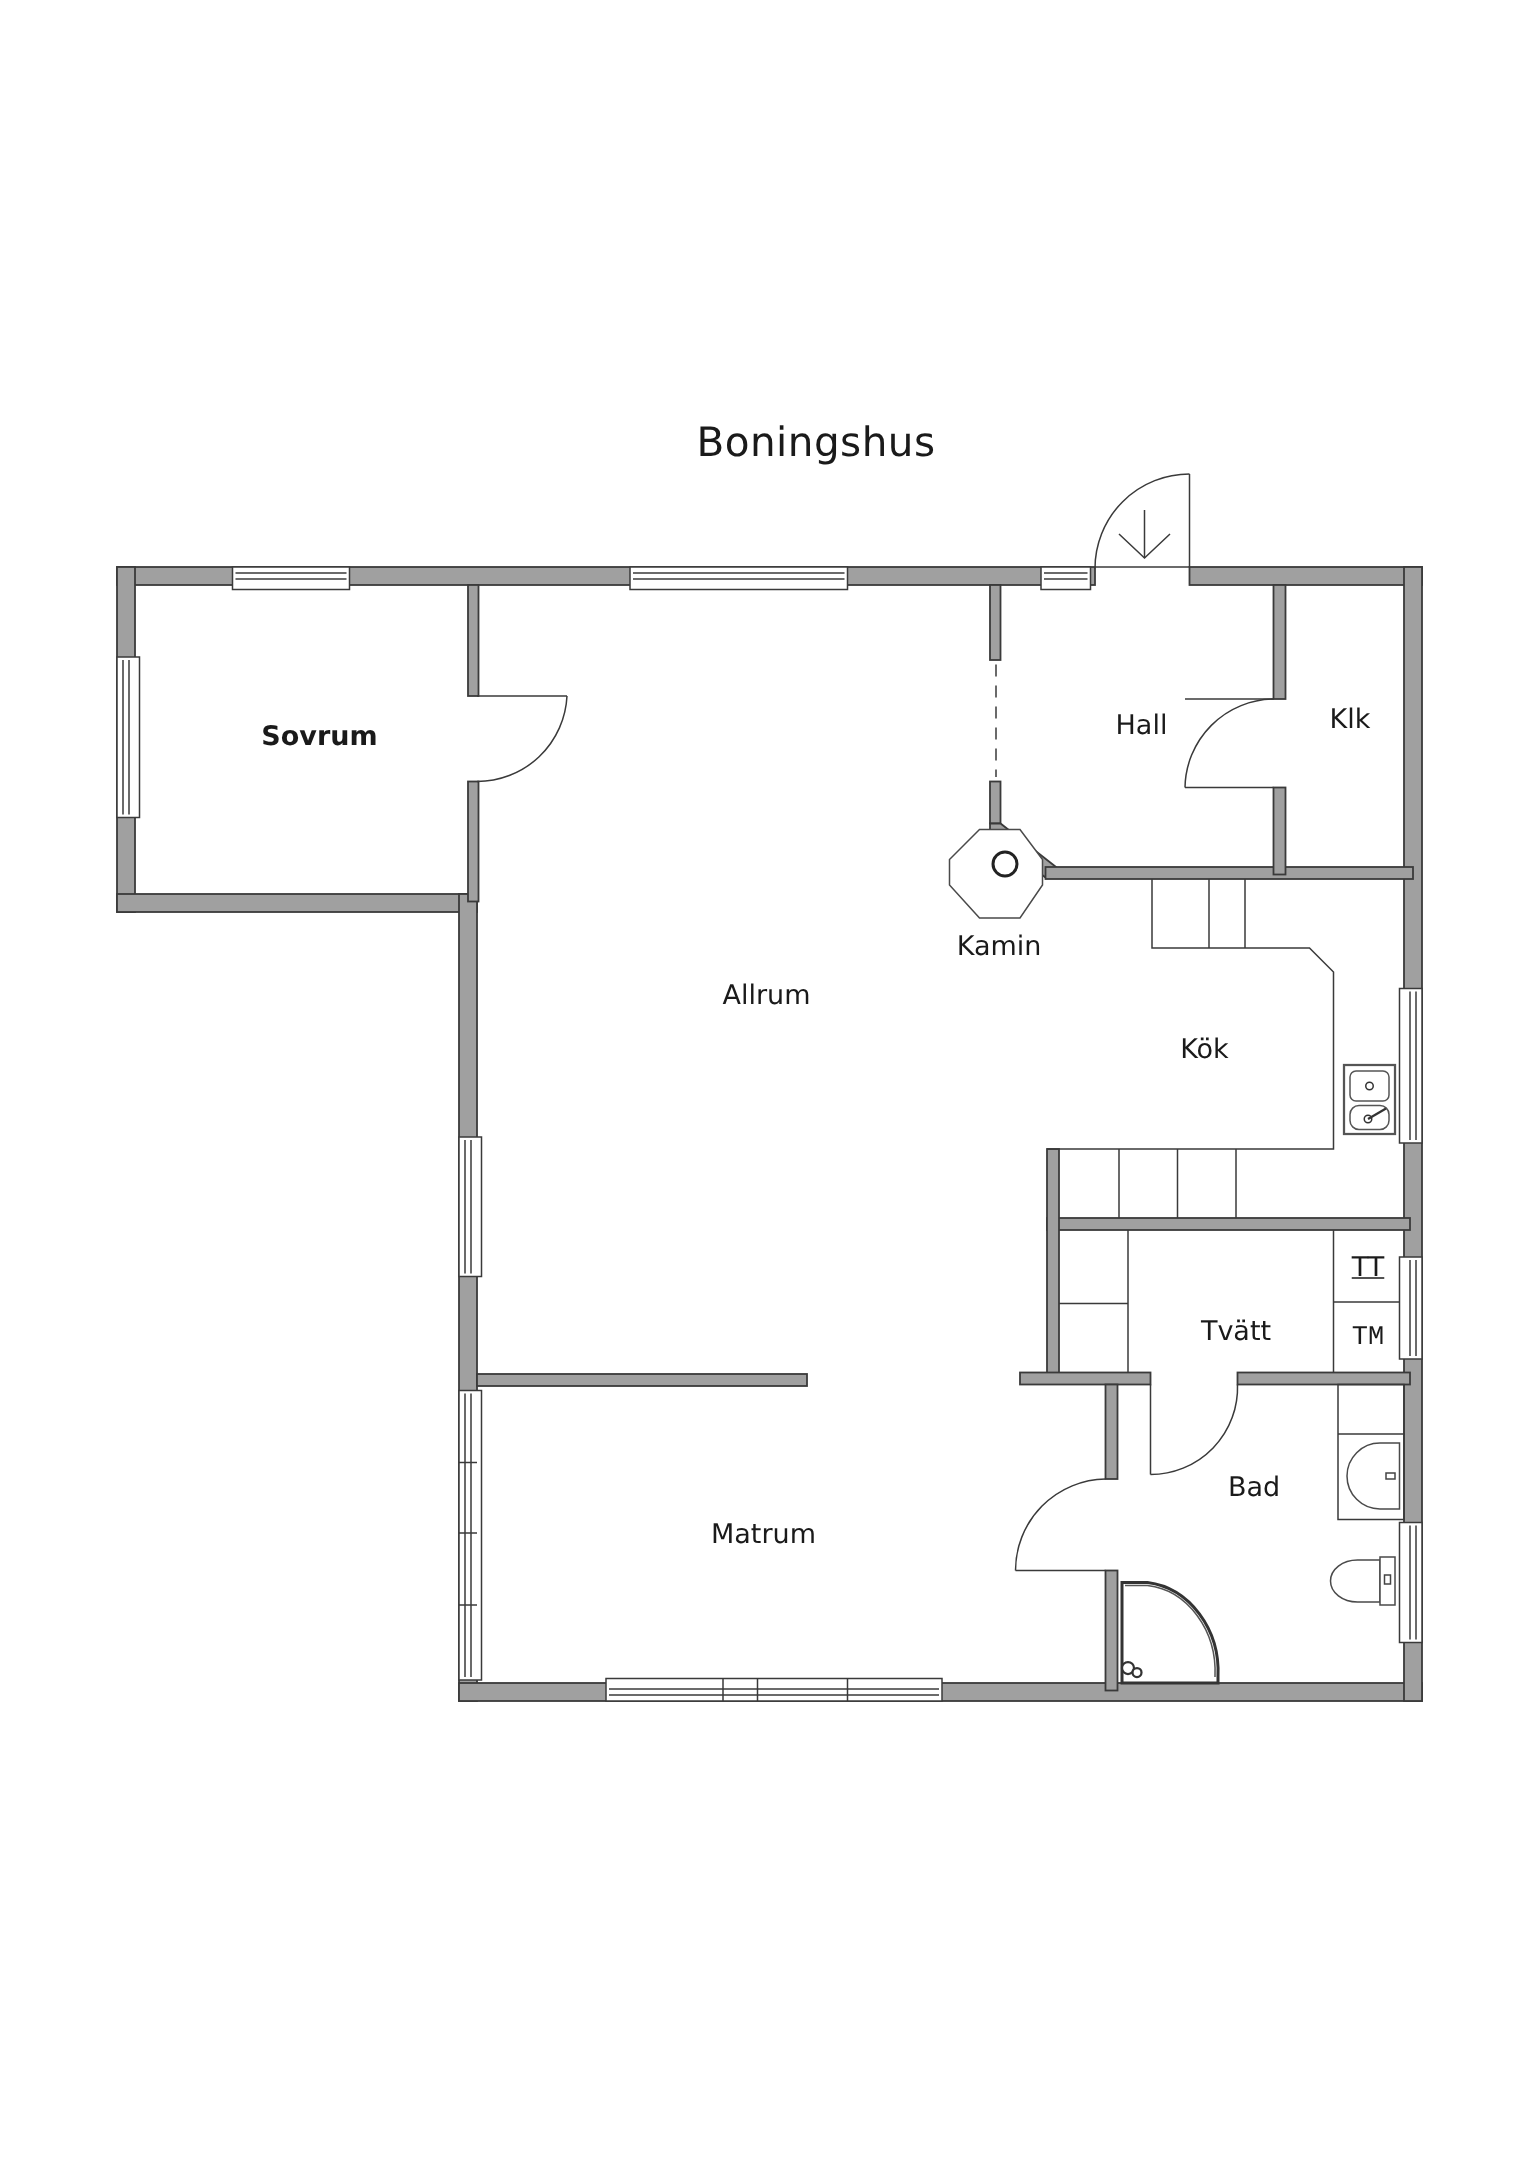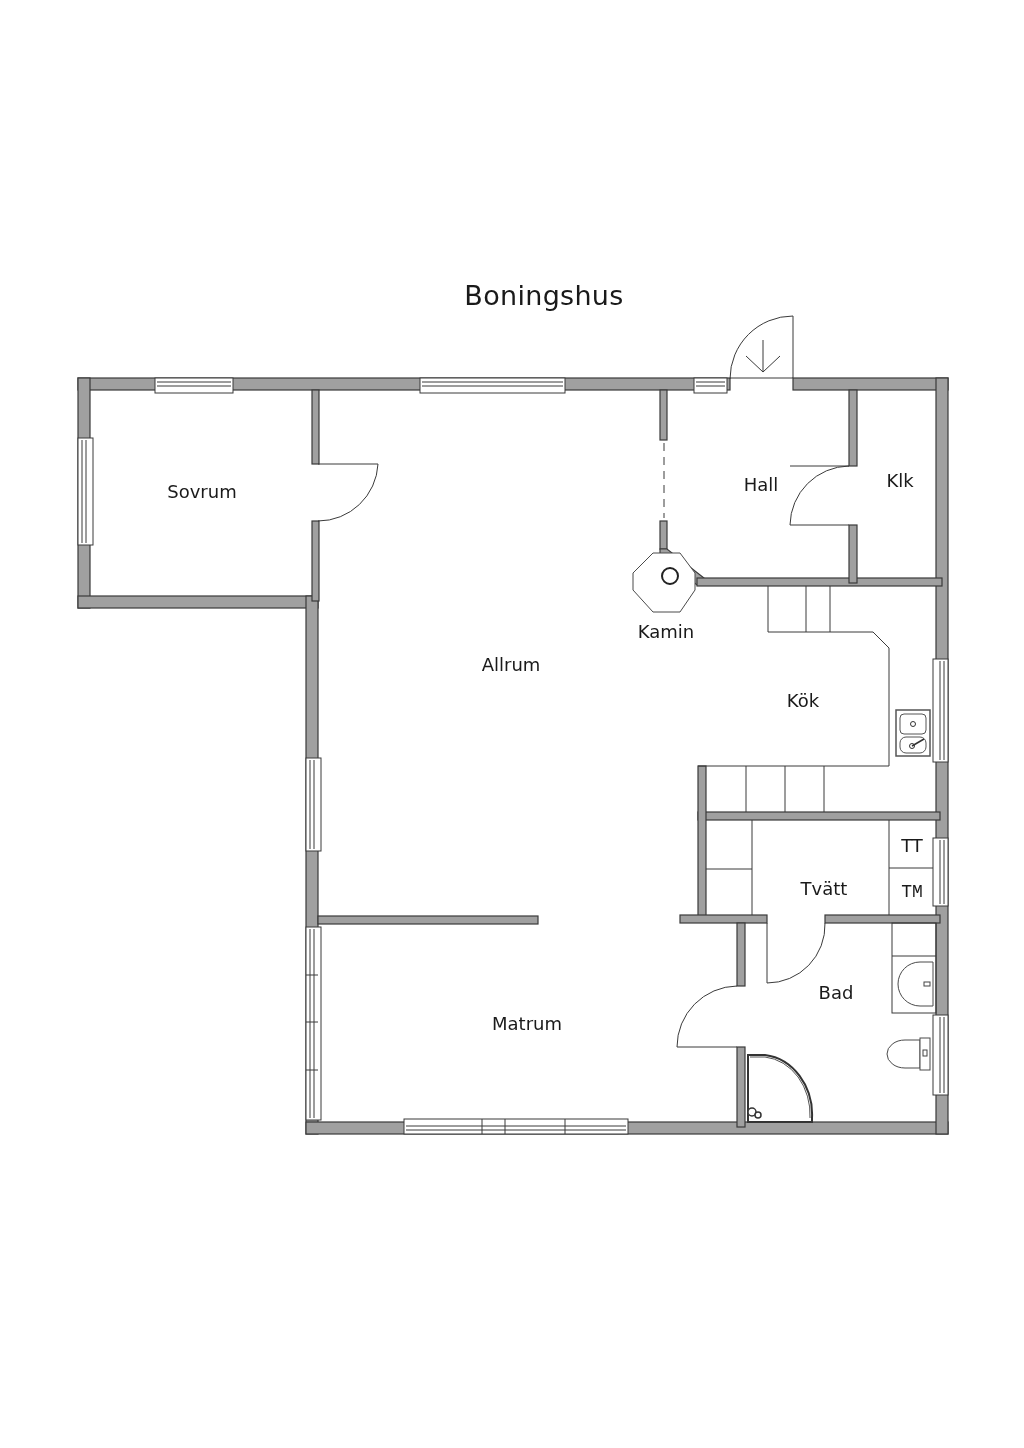--- a/index.html
+++ b/index.html
@@ -181,23 +181,23 @@
 
     <g>
       <path d="M748,1055 L765,1055 A53,60 0 0 1 812,1118 L812,1122 L748,1122 Z" fill="none" stroke="#333" stroke-width="2"></path>
       <path d="M750,1057 L765,1057 A50,58 0 0 1 810,1118" fill="none" stroke="#555" stroke-width="1"></path>
       <circle cx="752" cy="1112" r="4" fill="#fff" stroke="#333" stroke-width="1.5"></circle>
       <circle cx="758" cy="1115" r="3" fill="#fff" stroke="#333" stroke-width="1.5"></circle>
     </g>
   </g>
 </svg>
 
-<div class="label" style="left:202px; top:491px;">Sovrum</div>
+<div class="label" style="left:213px; top:491px;font-weight:bold;">Sovrum</div>
 <div class="label" style="left:511px; top:664px;">Allrum</div>
 <div class="label" style="left:761px; top:484px;text-align:right;">Hall</div>
 <div class="label" style="left:900px; top:480px;">Klk</div>
 <div class="label" style="left:666px; top:631px;">Kamin</div>
 <div class="label" style="left:803px; top:700px;text-align:right;">Kök</div>
 <div class="label" style="left:824px; top:888px;">Tvätt</div>
-<div class="label" style="left:912px; top:845px;">TT</div>
+<div class="label" style="left:912px; top:845px;text-decoration:underline;">TT</div>
 <div class="label" style="left:912px; top:892px;font-family:Liberation Mono, monospace;">TM</div>
 <div class="label" style="left:836px; top:992px;">Bad</div>
-<div class="label" style="left:527px; top:1023px;">Matrum</div>
+<div class="label" style="left:509px; top:1023px;">Matrum</div>
 
 </body></html>

